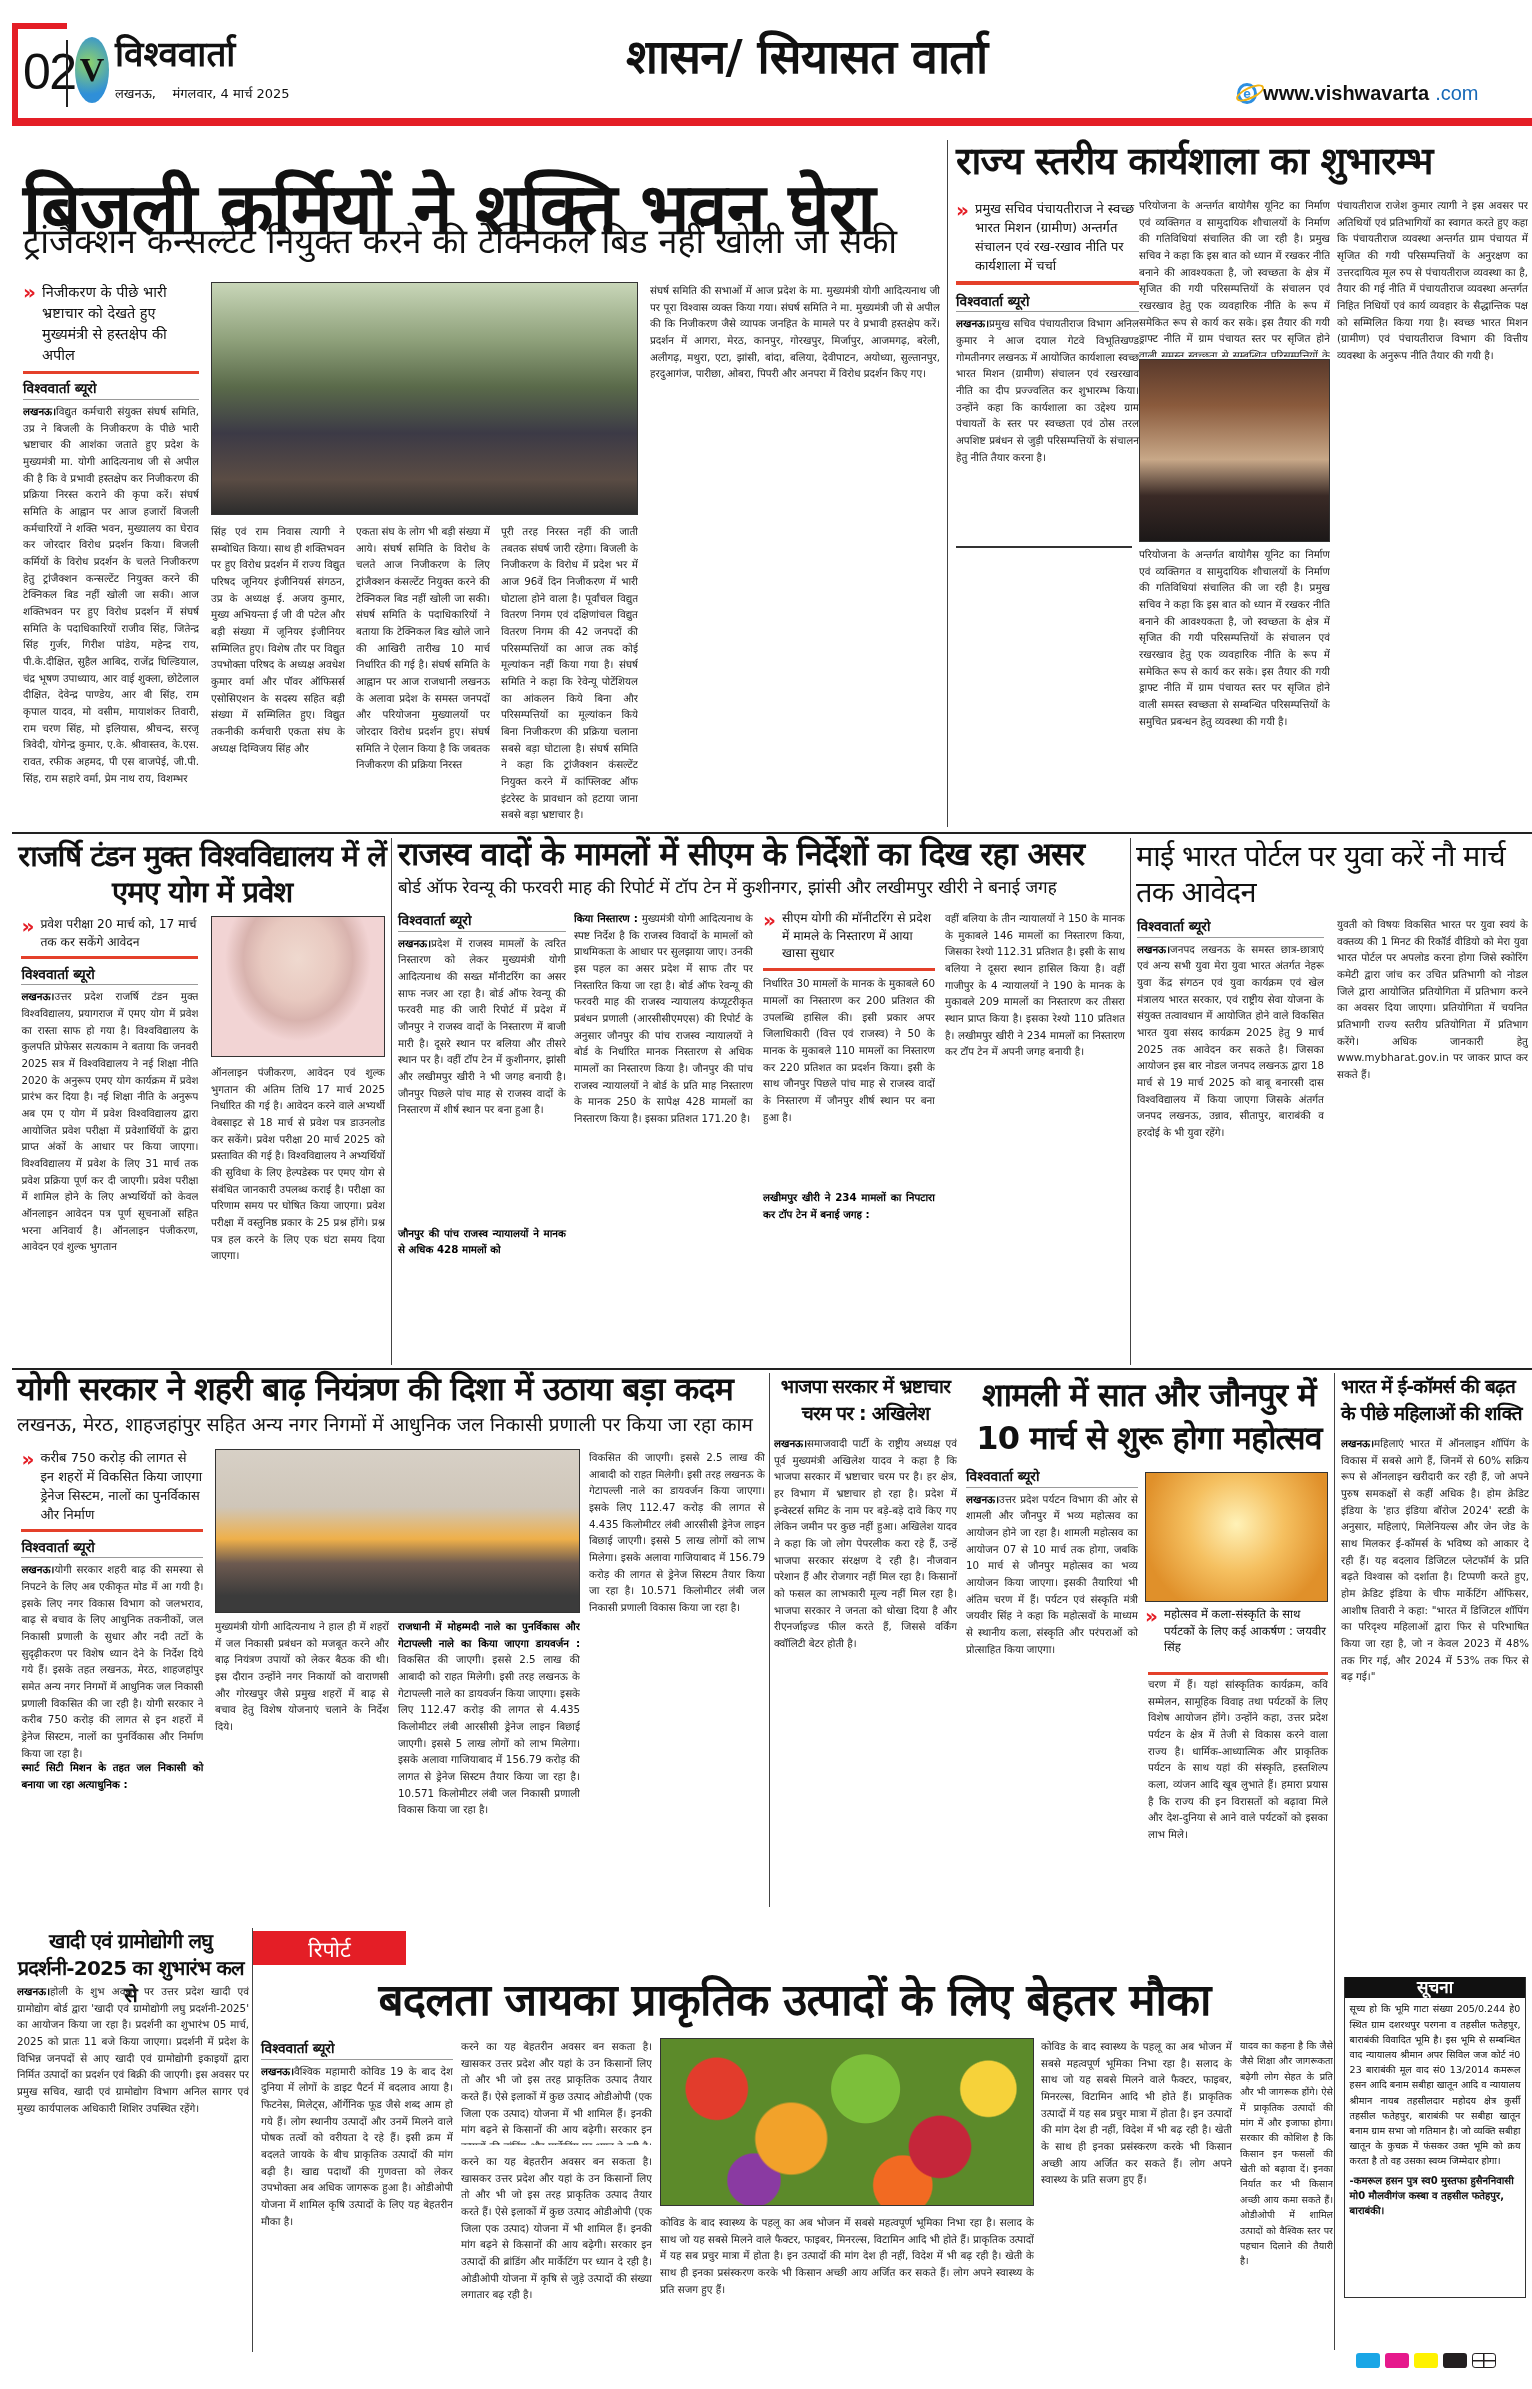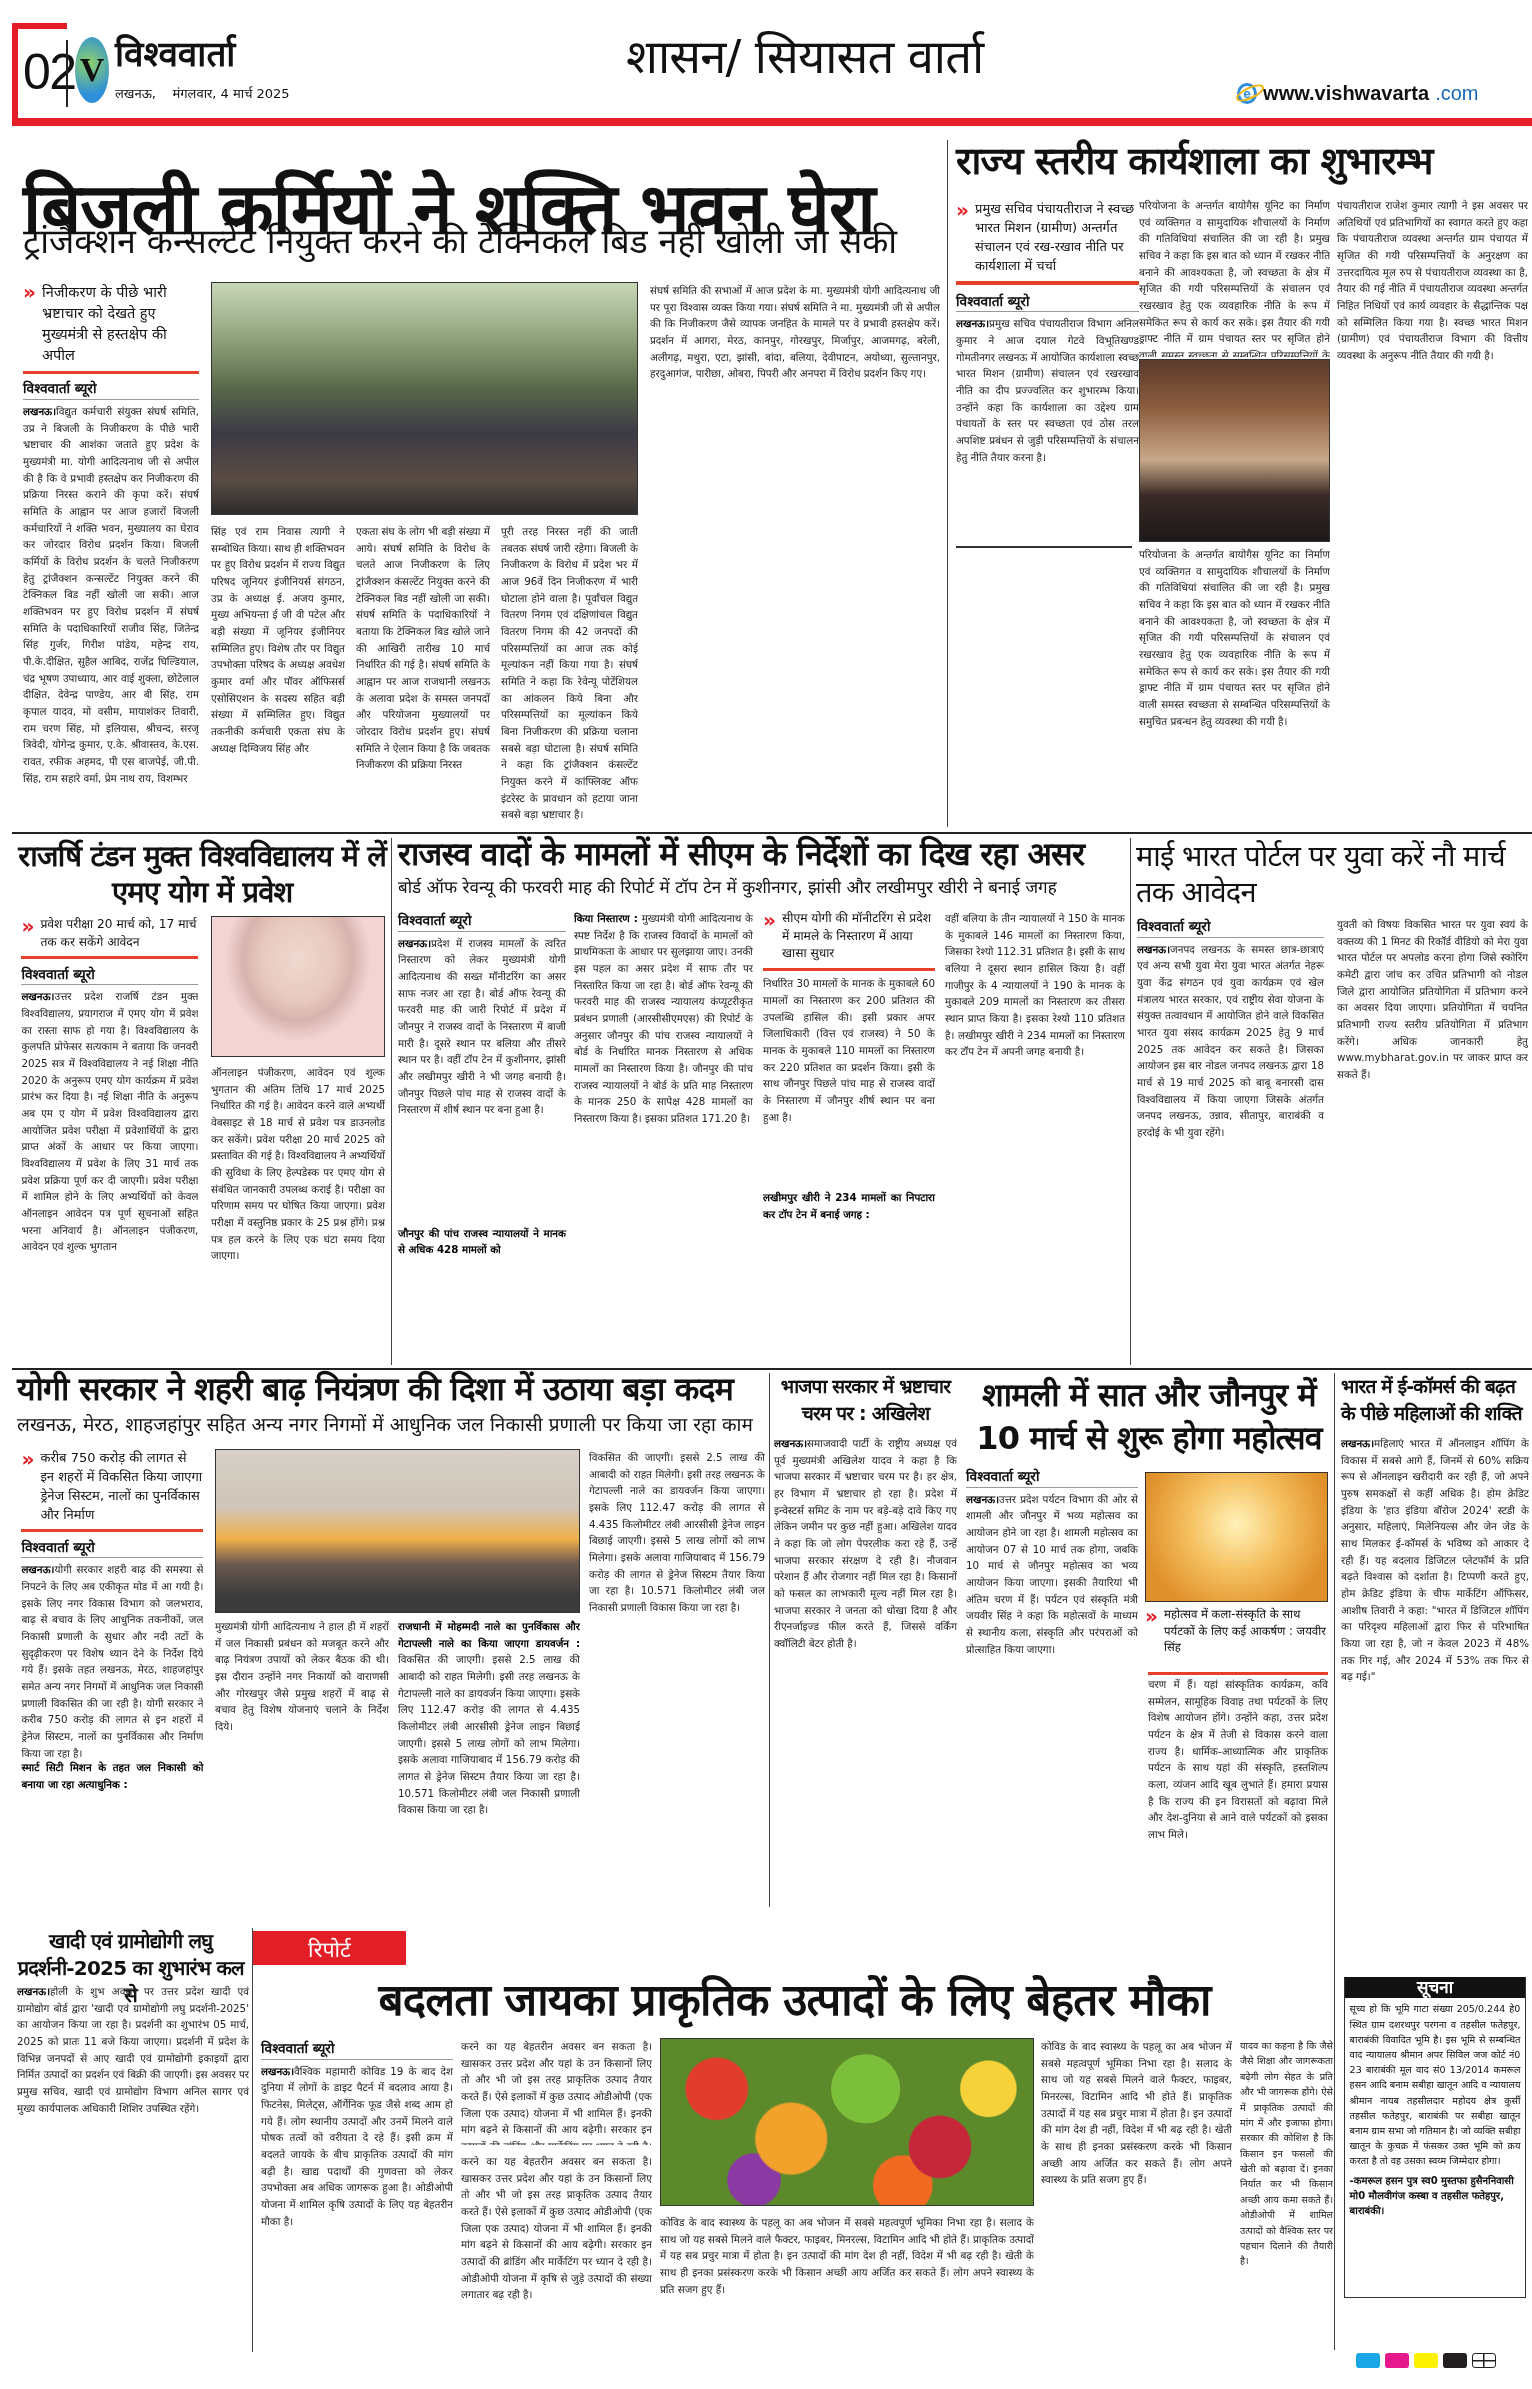--- a/index.html
+++ b/index.html
@@ -5,21 +5,21 @@
   *{box-sizing:border-box;margin:0;padding:0}
   body{width:1533px;height:2389px;background:#fff;font-family:"DejaVu Sans","Liberation Sans",sans-serif;color:#111;position:relative;overflow:hidden}
   .abs{position:absolute}
   .mast-redbox{left:12.2px;top:23px;width:55px;height:103px;border-left:6.1px solid #e41e26;border-top:6.1px solid #e41e26}
   .mast-line{left:12.2px;top:118px;width:1521px;height:7.6px;background:#e41e26}
   .pageno{left:23px;top:43px;font-family:"Liberation Sans",sans-serif;font-size:50px;font-weight:400;letter-spacing:-1.5px}
   .vsep{left:66px;top:40px;width:1.5px;height:67px;background:#222}
   .logo{left:75px;top:37px;width:34px;height:66px;border-radius:50%;background:radial-gradient(circle at 40% 40%,#8fd36a,#2f8fd8 70%);display:flex;align-items:center;justify-content:center;font:700 34px "Liberation Serif",serif;color:#111}
   .brand{left:115px;top:37px;font-size:35px;font-weight:700;line-height:1}
   .dateline{left:115px;top:84px;font-size:13px}
-  .section{left:626px;top:30.5px;font-size:47px;font-weight:400;letter-spacing:-0.8px;line-height:1.1}
+  .section{left:626px;top:30.5px;font-size:47px;font-weight:700;letter-spacing:-0.8px;line-height:1.1}
   .website{left:1237px;top:82px;font-family:"Liberation Sans",sans-serif;font-size:20px;font-weight:700;display:flex;align-items:center;gap:6.1px}
   .website .com{color:#1769b8;font-weight:400}
   .ie{width:20px;height:21.4px;border-radius:50%;border:3.8px solid #2e8fe0;color:#2e8fe0;font:700 13.7px "Liberation Sans",sans-serif;display:flex;align-items:center;justify-content:center;position:relative}
   .ie::after{content:"";position:absolute;left:-4.6px;top:1.5px;width:26px;height:7.6px;border:2.3px solid #f2b312;border-radius:50%;transform:rotate(-25deg)}
 
   
   .h1{font-weight:900;line-height:1.05;letter-spacing:-0.8px}
   .sub{font-weight:400;line-height:1.1}
   .deck{font-size:14.5px;line-height:1.45;display:flex;gap:6.1px}
   .deck .chev{color:#e41e26;font-weight:900;font-size:20px;line-height:1}

